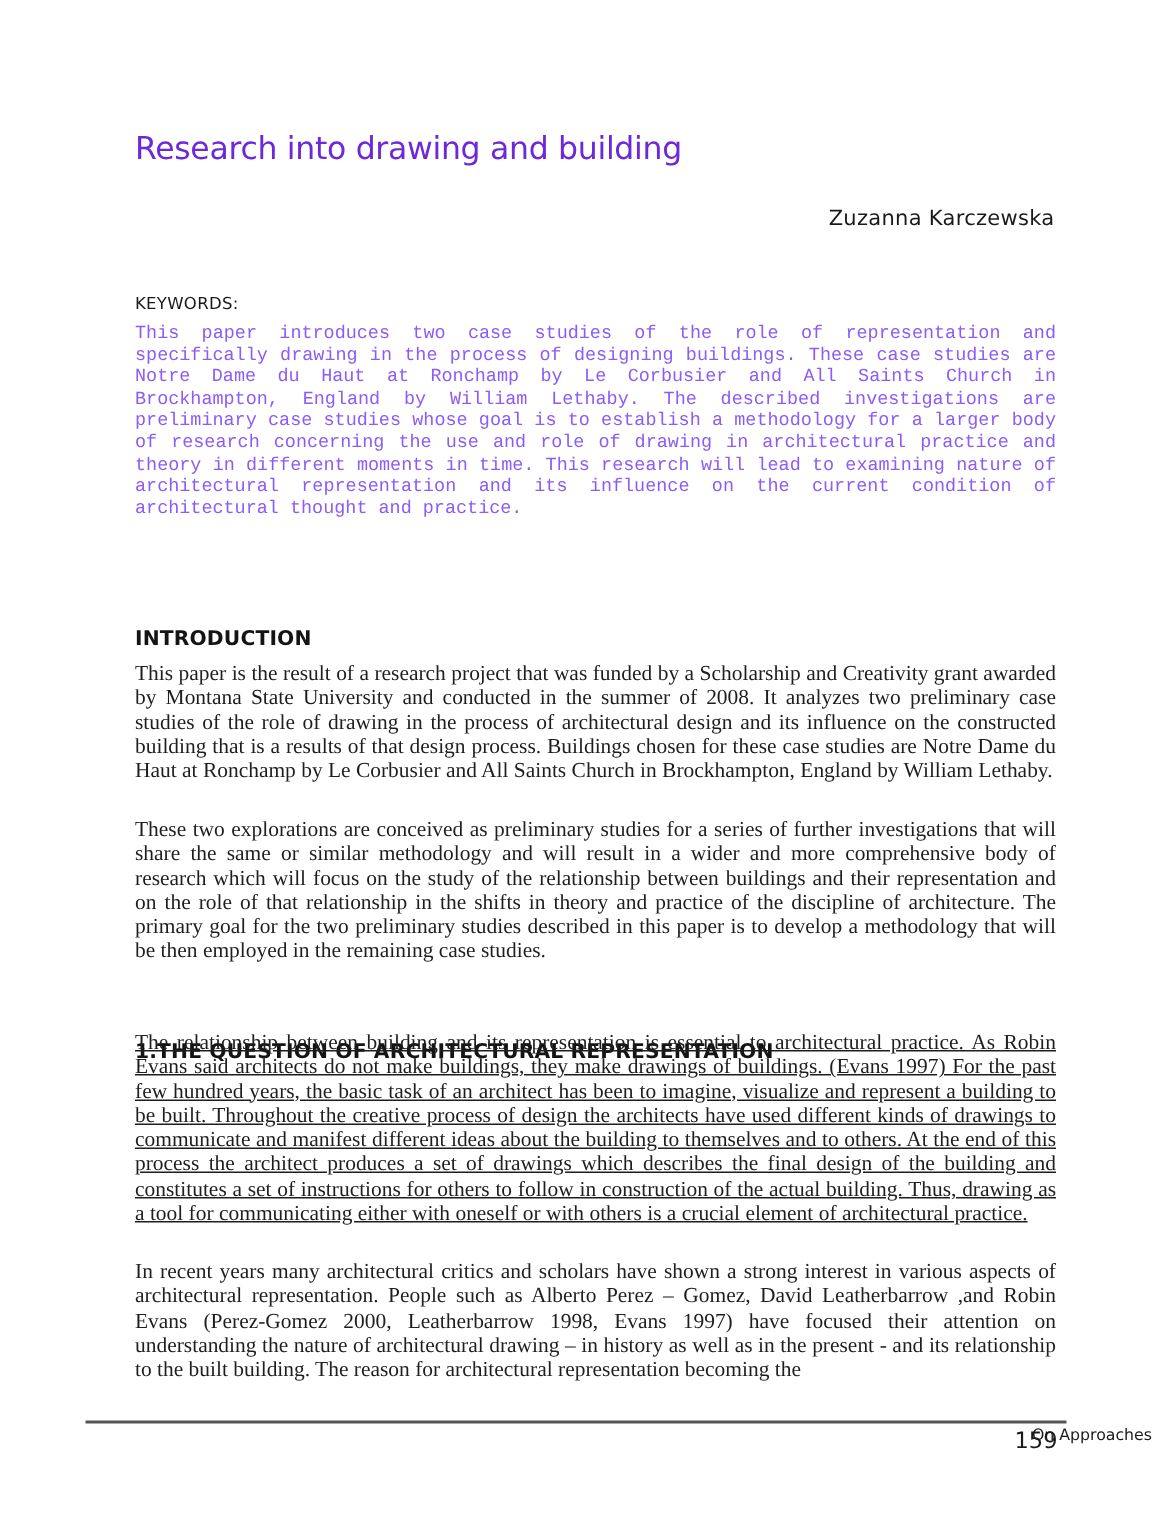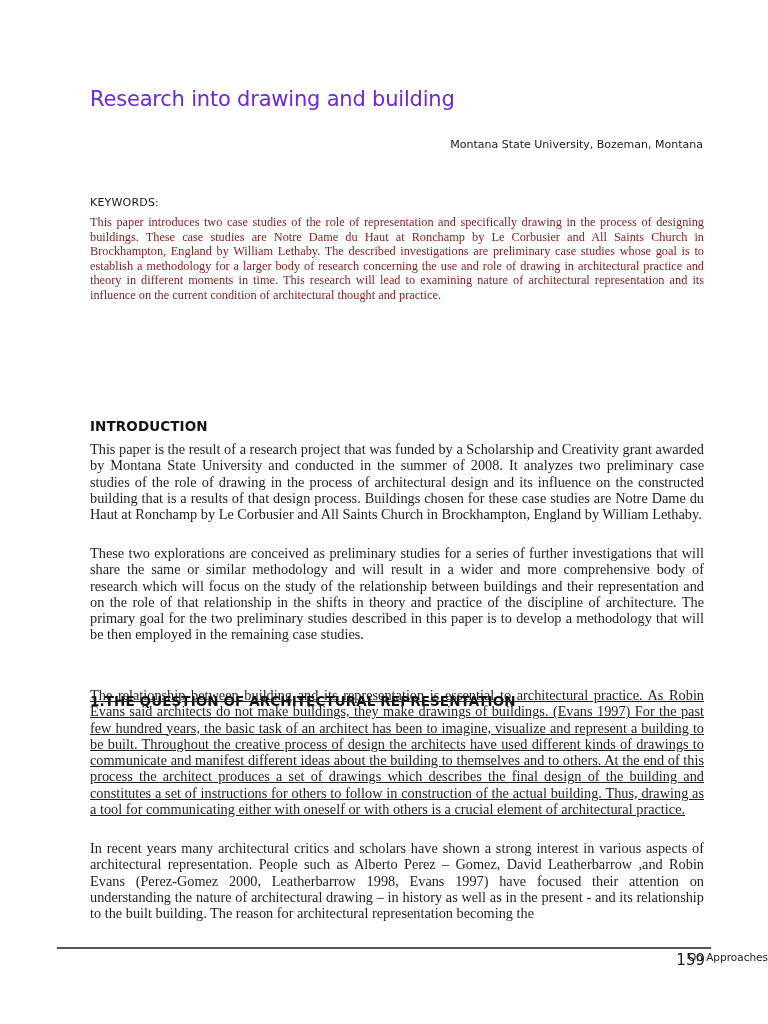--- a/index.html
+++ b/index.html
@@ -58,21 +58,22 @@
     }
     #abstract-text {
       position: absolute;
       left: 90px;
       top: 215px;
       width: 614px;
       font-size: 12.3px;
       line-height: 14.6px;
       text-align: justify;
       margin: 0;
-      color: #7f1d1d;
+      color: #8b5cf6;
+      font-family: Liberation Mono, monospace;
     }
     #meta-block {
       position: absolute;
       left: 90px;
       top: 341px;
       font-size: 10.5px;
       line-height: 13px;
       color: #222;
     }
     .meta-key {
@@ -136,21 +137,21 @@
       font-size: 15px;
       color: #1a1a1a;
     }
   </style>
 </head>
 <body>
 
 <h1 id="title" class="sans">Research into drawing and building</h1>
 
 <div id="author-block" class="sans">
-  <div id="author-affil">Montana State University, Bozeman, Montana</div>
+  <div id="author-name">Zuzanna Karczewska</div>
 </div>
 
 <div id="abstract-label" class="sans">KEYWORDS:</div>
 <p id="abstract-text" class="serif">This paper introduces two case studies of the role of representation and specifically drawing in the process of designing buildings.  These case studies are Notre Dame du Haut at Ronchamp by Le Corbusier and All Saints Church in Brockhampton, England by William Lethaby.   The described investigations are preliminary case studies whose goal is to establish a methodology for a larger body of research concerning the use and role of drawing in architectural practice and theory in different moments in time. This research will lead to examining nature of architectural representation and its influence on the current condition of architectural thought and practice.</p>
 
 <div id="meta-block">
 </div>
 
 <h2 id="intro-heading" class="section-heading">INTRODUCTION</h2>
 <p id="intro-p1" class="body-para">This paper is the result of a research project that was funded by a Scholarship and Creativity grant awarded by Montana State University and conducted in the summer of 2008.   It analyzes two preliminary case studies of the role of drawing in the process of architectural design and its influence on the constructed building that is a results of that design process.   Buildings chosen for these case studies are Notre Dame du Haut at Ronchamp by Le Corbusier and All Saints Church in Brockhampton, England by William Lethaby.</p>

